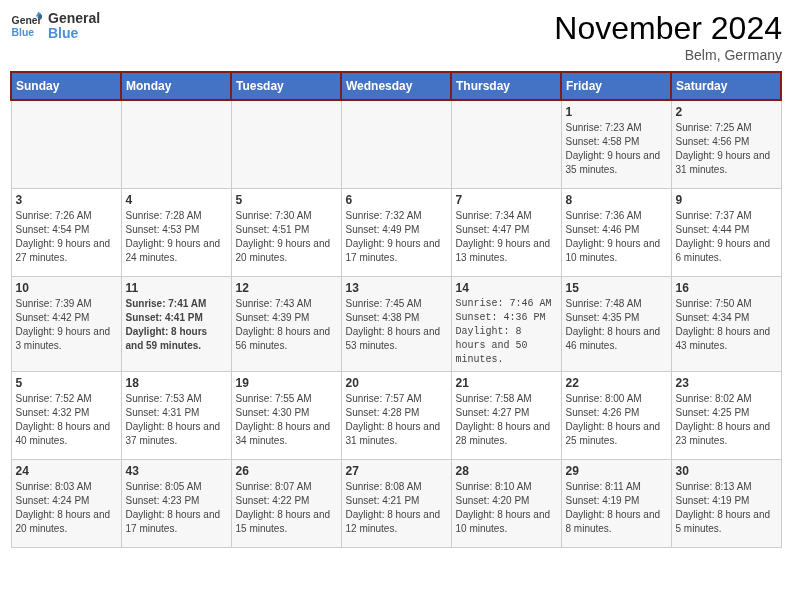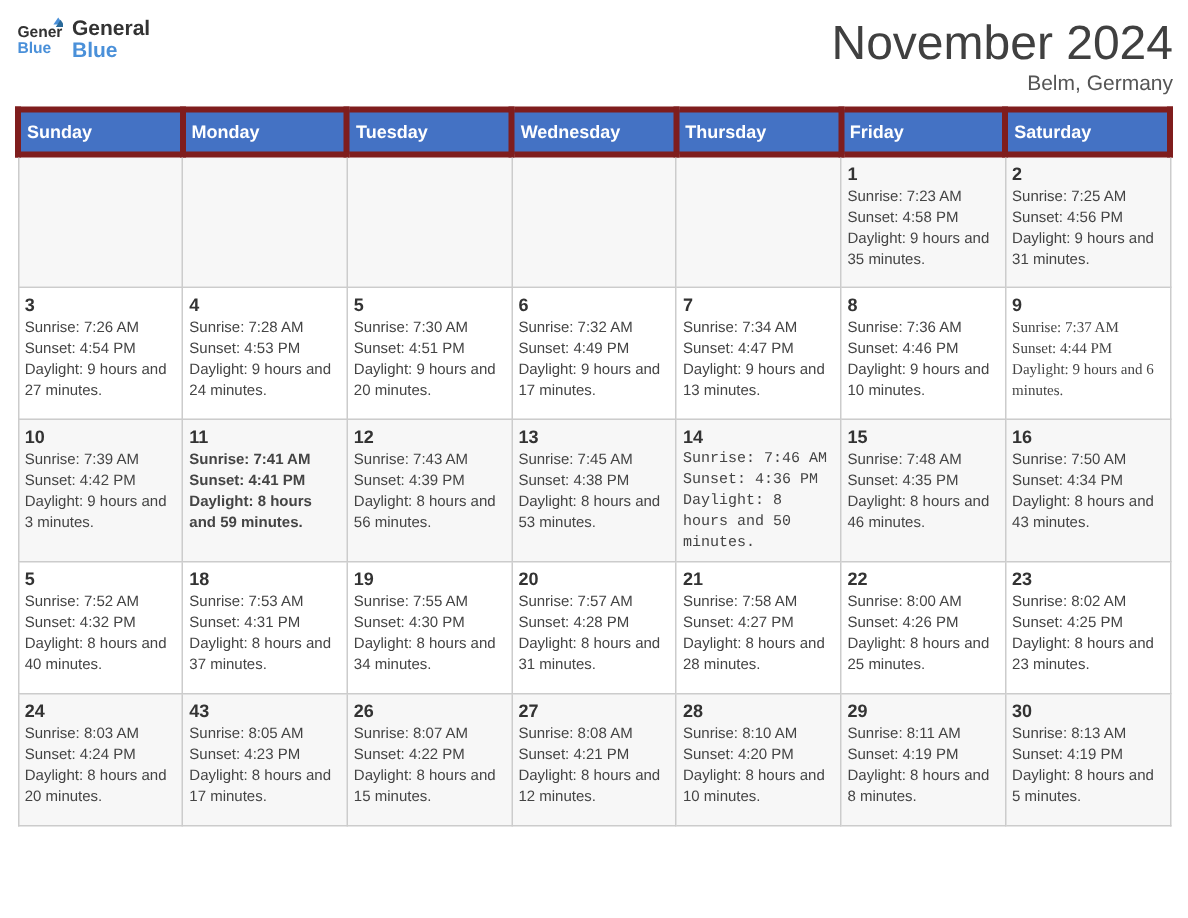--- a/index.html
+++ b/index.html
@@ -24,39 +24,39 @@
     .logo-icon {
       width: 32px;
       height: 32px;
     }
     .title-block {
       text-align: right;
     }
     .month-title {
       font-size: 32px;
       font-weight: normal;
-      color: #404040;
+      color: #000000;
     }
     .location {
       font-size: 14px;
       color: #555;
     }
     table {
       width: 100%;
       border-collapse: collapse;
       table-layout: fixed;
     }
     thead th {
       background: #4472c4;
       color: #fff;
       font-size: 12px;
       font-weight: bold;
       padding: 6px 4px;
       text-align: left;
-      border: 4px solid #7f1d1d;
+      border: 2px solid #7f1d1d;
     }
     tbody td {
       vertical-align: top;
       border: 1px solid #ccc;
       padding: 4px 4px;
       font-size: 10px;
       color: #333;
       height: 88px;
       background: #fff;
     }
@@ -164,21 +164,21 @@
 Daylight: 9 hours and 13 minutes.</div>
         </td>
         <td>
           <span class="day-num">8</span>
           <div class="day-info" style="white-space: pre-line;">Sunrise: 7:36 AM
 Sunset: 4:46 PM
 Daylight: 9 hours and 10 minutes.</div>
         </td>
         <td>
           <span class="day-num">9</span>
-          <div class="day-info" style="white-space: pre-line; font-family: Liberation Serif, serif;">Sunrise: 7:37 AM
+          <div class="day-info" style="white-space: pre-line;">Sunrise: 7:37 AM
 Sunset: 4:44 PM
 Daylight: 9 hours and 6 minutes.</div>
         </td>
       </tr>
       <tr>
         <td>
           <span class="day-num">10</span>
           <div class="day-info" style="white-space: pre-line;">Sunrise: 7:39 AM
 Sunset: 4:42 PM
 Daylight: 9 hours and 3 minutes.</div>

